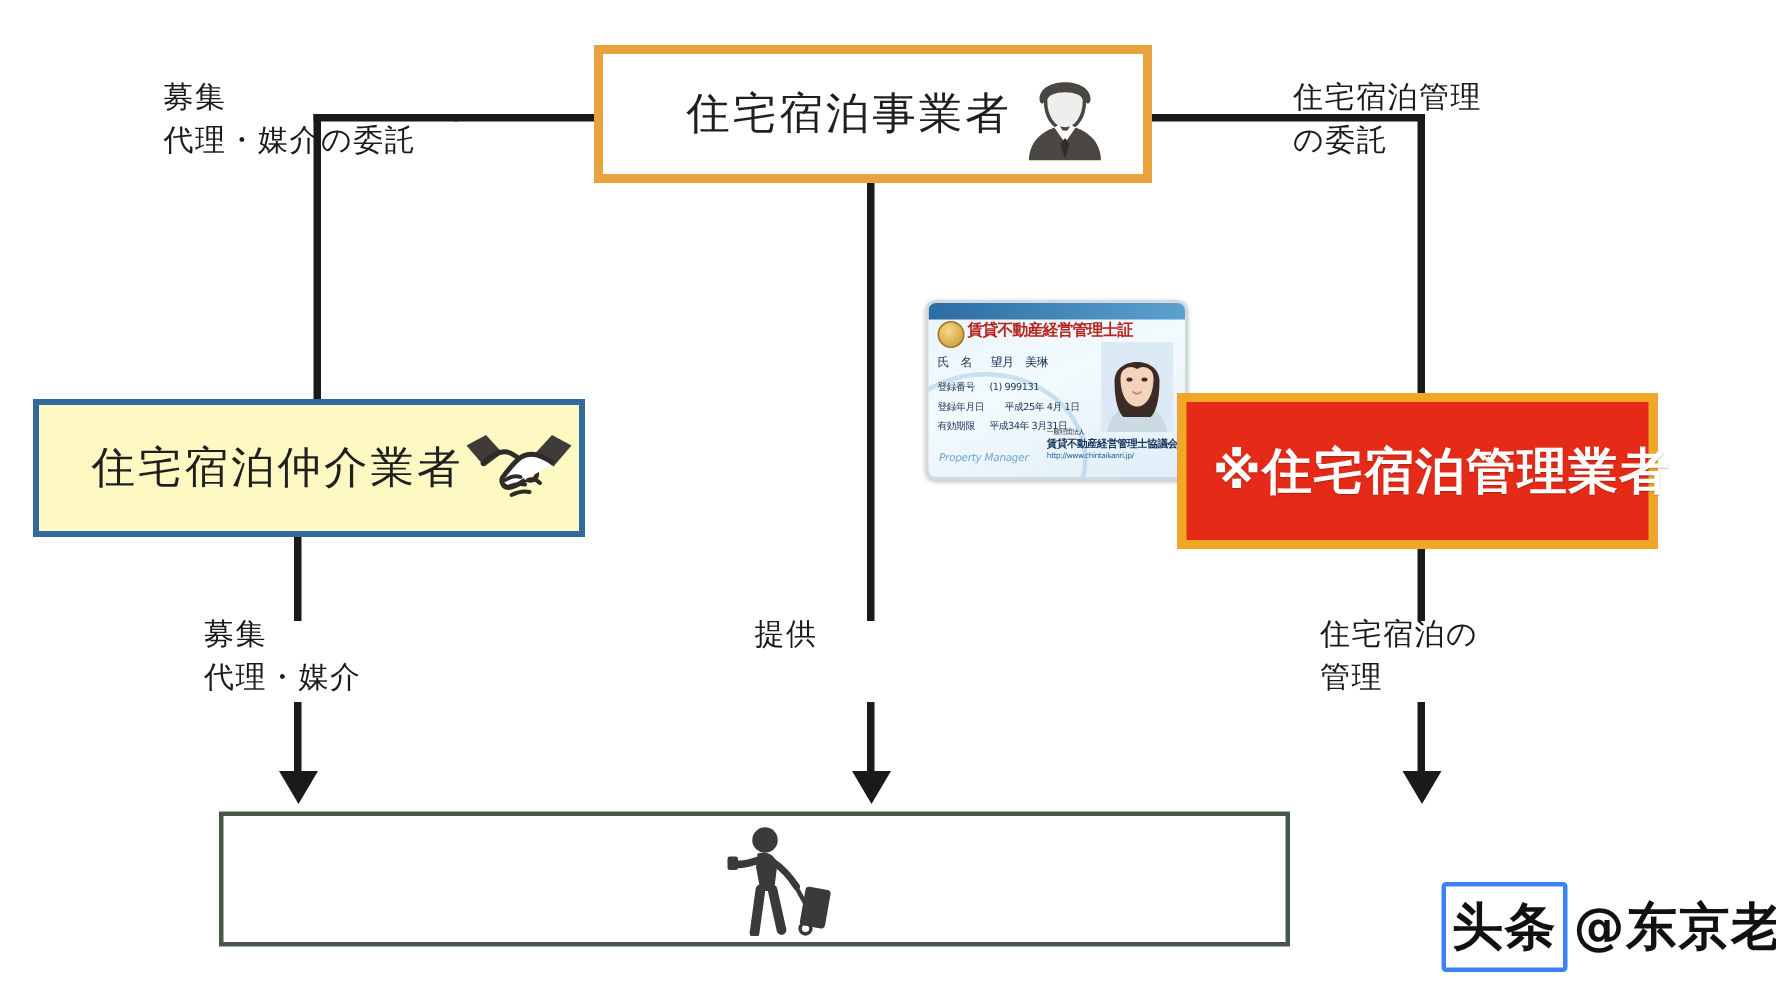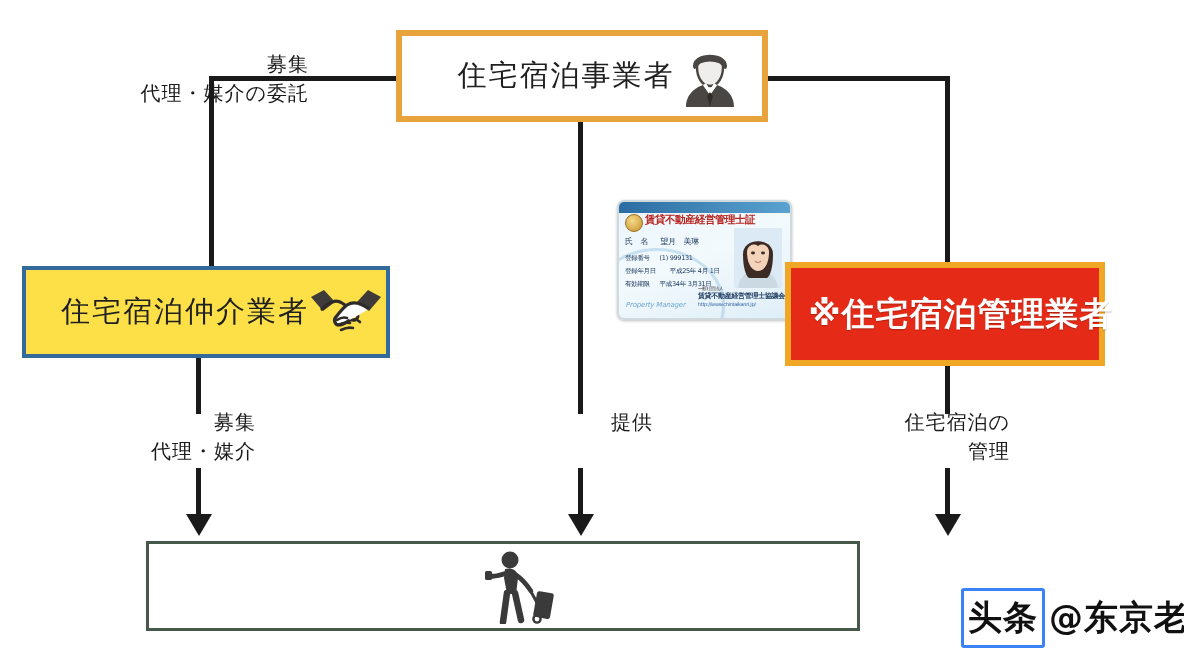--- a/index.html
+++ b/index.html
@@ -48,21 +48,21 @@
     align-items: center;
     justify-content: center;
     padding-left: 32px;
   }
   .box-operator {
     border: 6px solid #e8a33d;
     background: #ffffff;
   }
   .box-broker {
     border: 4px solid #336a9e;
-    background: #fde047;
+    background: #fef9c3;
   }
   .box-manager {
     border: 6px solid #f0a726;
     background: #e52b18;
   }
   .box-guest {
     border: 3px solid #46584a;
     background: #ffffff;
   }
 
@@ -77,21 +77,21 @@
     color: #ffffff;
     font-size: 33px;
     font-weight: 700;
     letter-spacing: 1px;
     text-shadow: 0 1px 1px rgba(0,0,0,.25);
   }
 
   
   .edge-label {
     position: absolute;
-    text-align: right;
+    text-align: left;
     font-size: 20px;
     line-height: 1.45;
     color: #1a1a1a;
     white-space: nowrap;
     letter-spacing: 1px;
   }
 
   
   .icon-inline {
     display: inline-flex;
@@ -245,20 +245,24 @@
         <path d="M29 47 L32 51 L29 61 L26 51 Z" fill="#2f2c2a"></path>
       </svg>
     </span>
   </div>
 
   <div class="edge-label" style="left:109px; top:50px; width:200px;">
     <div>募集</div>
     <div>代理・媒介の委託</div>
   </div>
 
+  <div class="edge-label" style="left:862px; top:50px; width:166px;">
+    <div>住宅宿泊管理</div>
+    <div>の委託</div>
+  </div>
 
   <div class="box box-broker" style="left:22px; top:266px; width:368px; height:92px;">
     <span class="box-label">住宅宿泊仲介業者</span>
     <span class="icon-inline" style="width:74px;height:50px;margin-left:0px;">
       <svg viewBox="0 0 74 50" width="74" height="50" aria-hidden="true">
 
         <path d="M2 10 L15 3 L26 15 L14 24 Z" fill="#3e3b38"></path>
 
         <path d="M72 10 L59 3 L48 15 L60 24 Z" fill="#3e3b38"></path>
 

